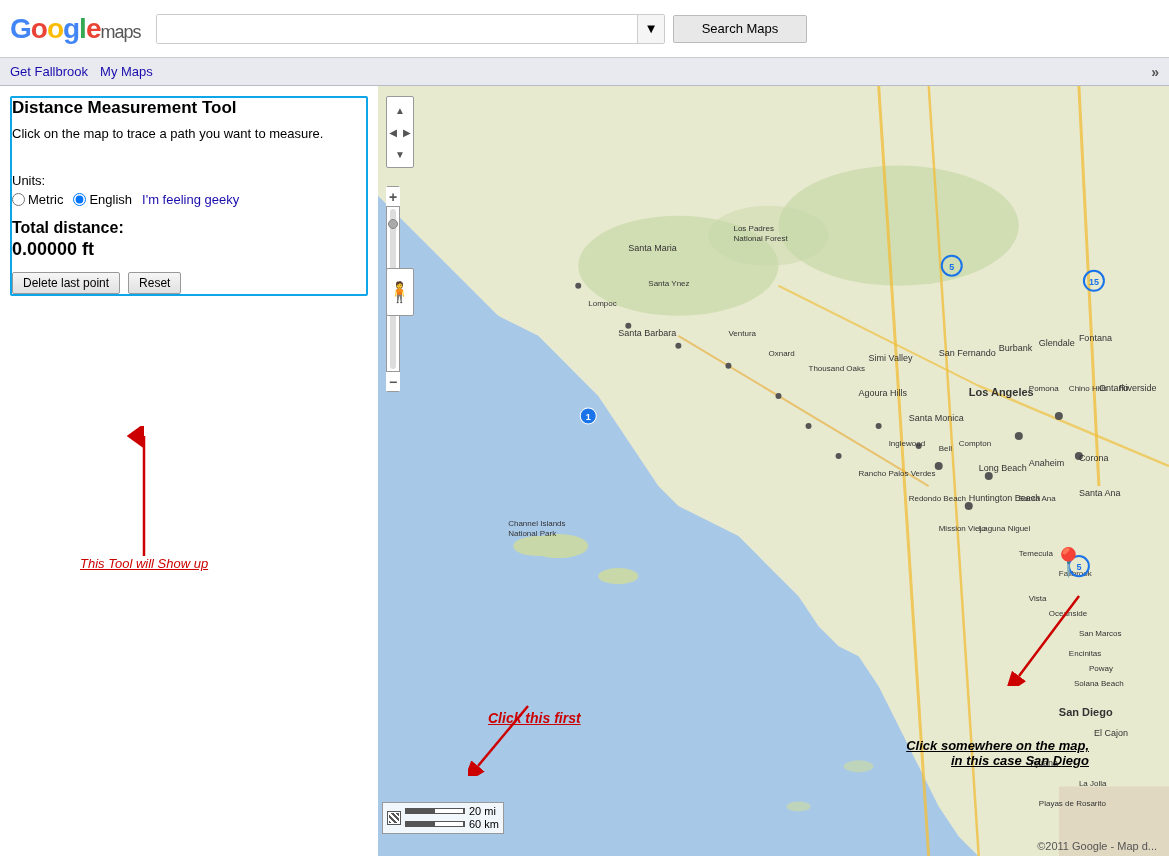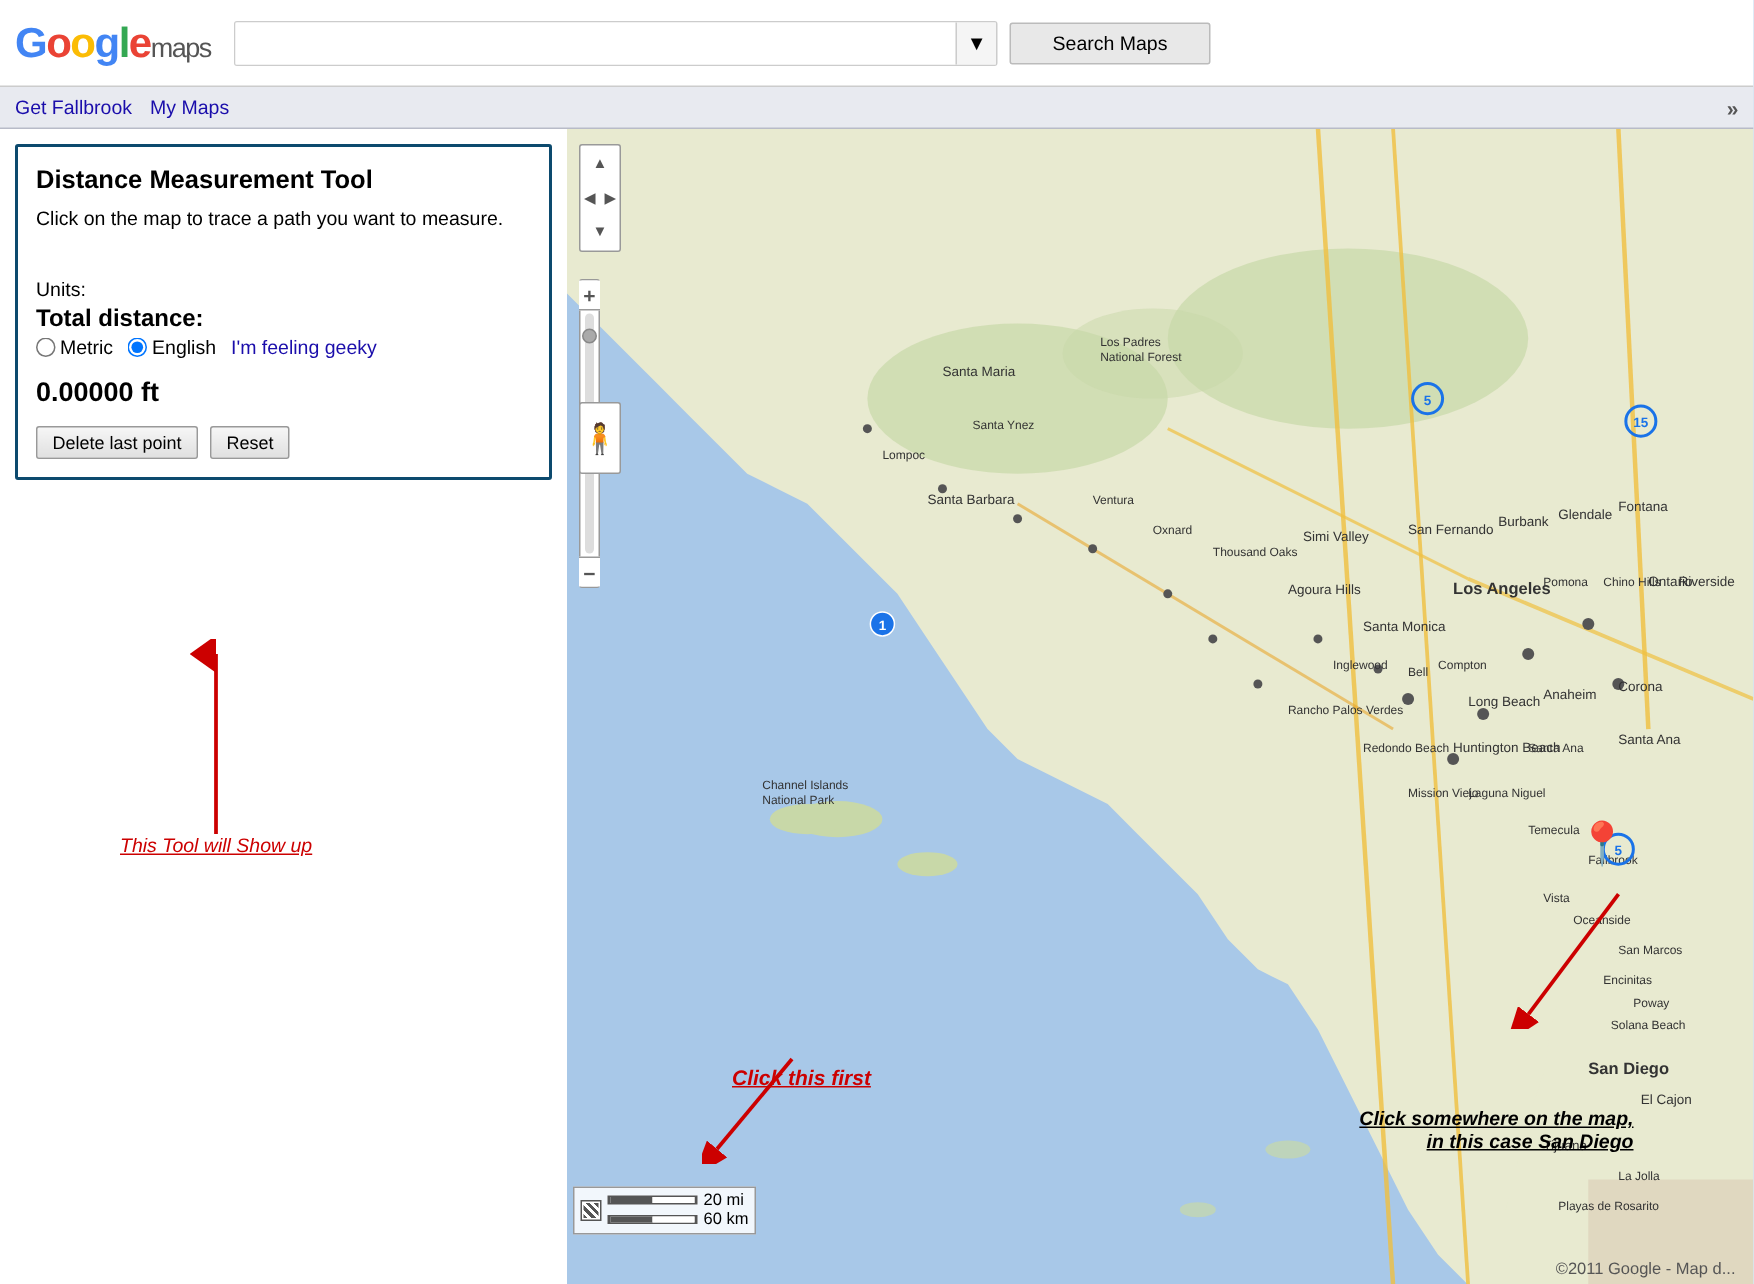--- a/index.html
+++ b/index.html
@@ -100,23 +100,22 @@
       width: 378px;
       flex-shrink: 0;
       padding: 10px;
       background: #fff;
       position: relative;
       overflow: hidden;
     }
 
     
     #tool-box {
-      border: 2px solid #0c4a6e;
+      border: 2px solid #0ea5e9;
       border-radius: 2px;
-      padding: 12px;
       margin-bottom: 16px;
     }
     #tool-title {
       font-size: 17px;
       font-weight: bold;
       margin-bottom: 8px;
     }
     #tool-instructions {
       font-size: 13px;
       margin-bottom: 6px;
@@ -283,21 +282,21 @@
       cursor: pointer;
       display: flex;
       align-items: center;
       justify-content: center;
       font-size: 20px;
     }
 
     
     #scale-bar {
       position: absolute;
-      bottom: 33px;
+      bottom: 22px;
       left: 4px;
       z-index: 10;
       background: rgba(255,255,255,0.85);
       border: 1px solid #999;
       padding: 2px 4px;
       font-size: 11px;
       display: flex;
       flex-direction: column;
       align-items: flex-start;
     }
@@ -406,32 +405,32 @@
 </div>
 
 <div id="main">
 
   <div id="sidebar">
 
     <div id="tool-box">
       <div id="tool-title">Distance Measurement Tool</div>
       <div id="tool-instructions">Click on the map to trace a path you want to measure.</div>
       <div id="units-label">Units:</div>
-      <div id="total-label">Total distance:</div>
       <div id="units-row">
         <label>
           <input type="radio" name="units" value="metric" style="">
           <span>Metric</span>
         </label>
         <label>
           <input type="radio" name="units" value="english" checked="" style="">
           <span>English</span>
         </label>
         <a id="feeling-geeky" href="#">I'm feeling geeky</a>
       </div>
+      <div id="total-label">Total distance:</div>
       <div id="total-value">0.00000 ft</div>
       <div id="btn-row">
         <button class="tool-btn">Delete last point</button>
         <button class="tool-btn">Reset</button>
       </div>
     </div>
 
     <div id="arrow-annotation">
       <svg id="arrow-svg" viewBox="0 0 60 140">
 

